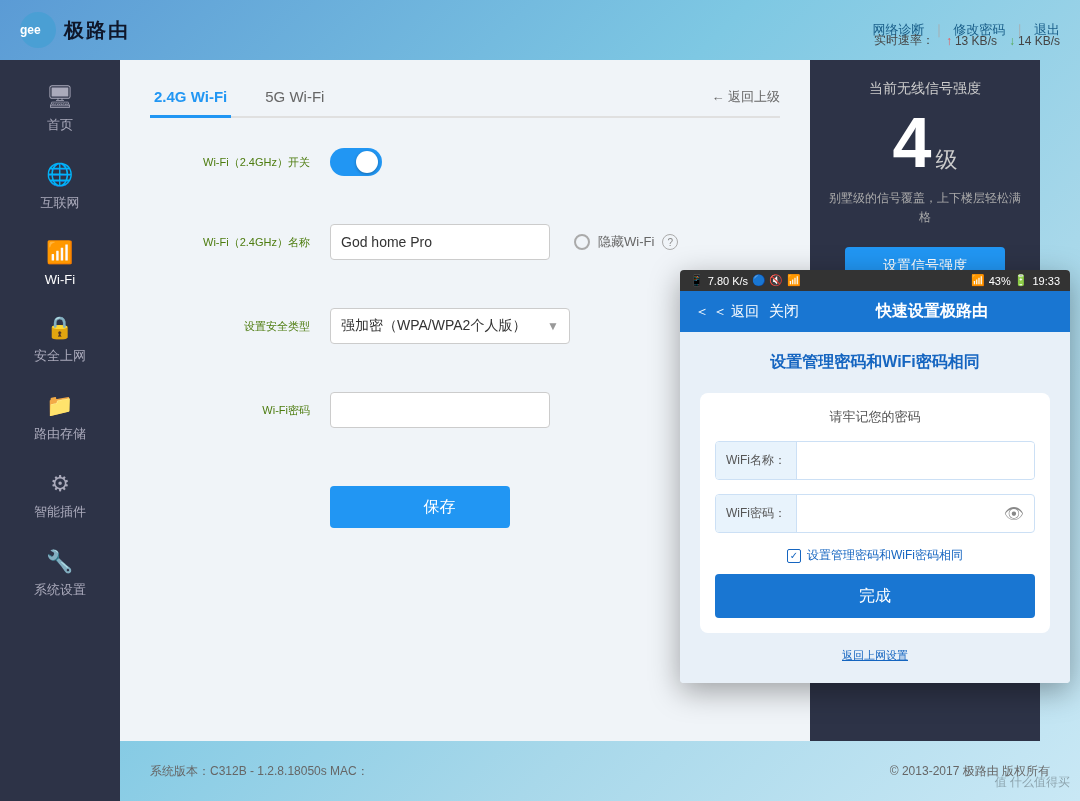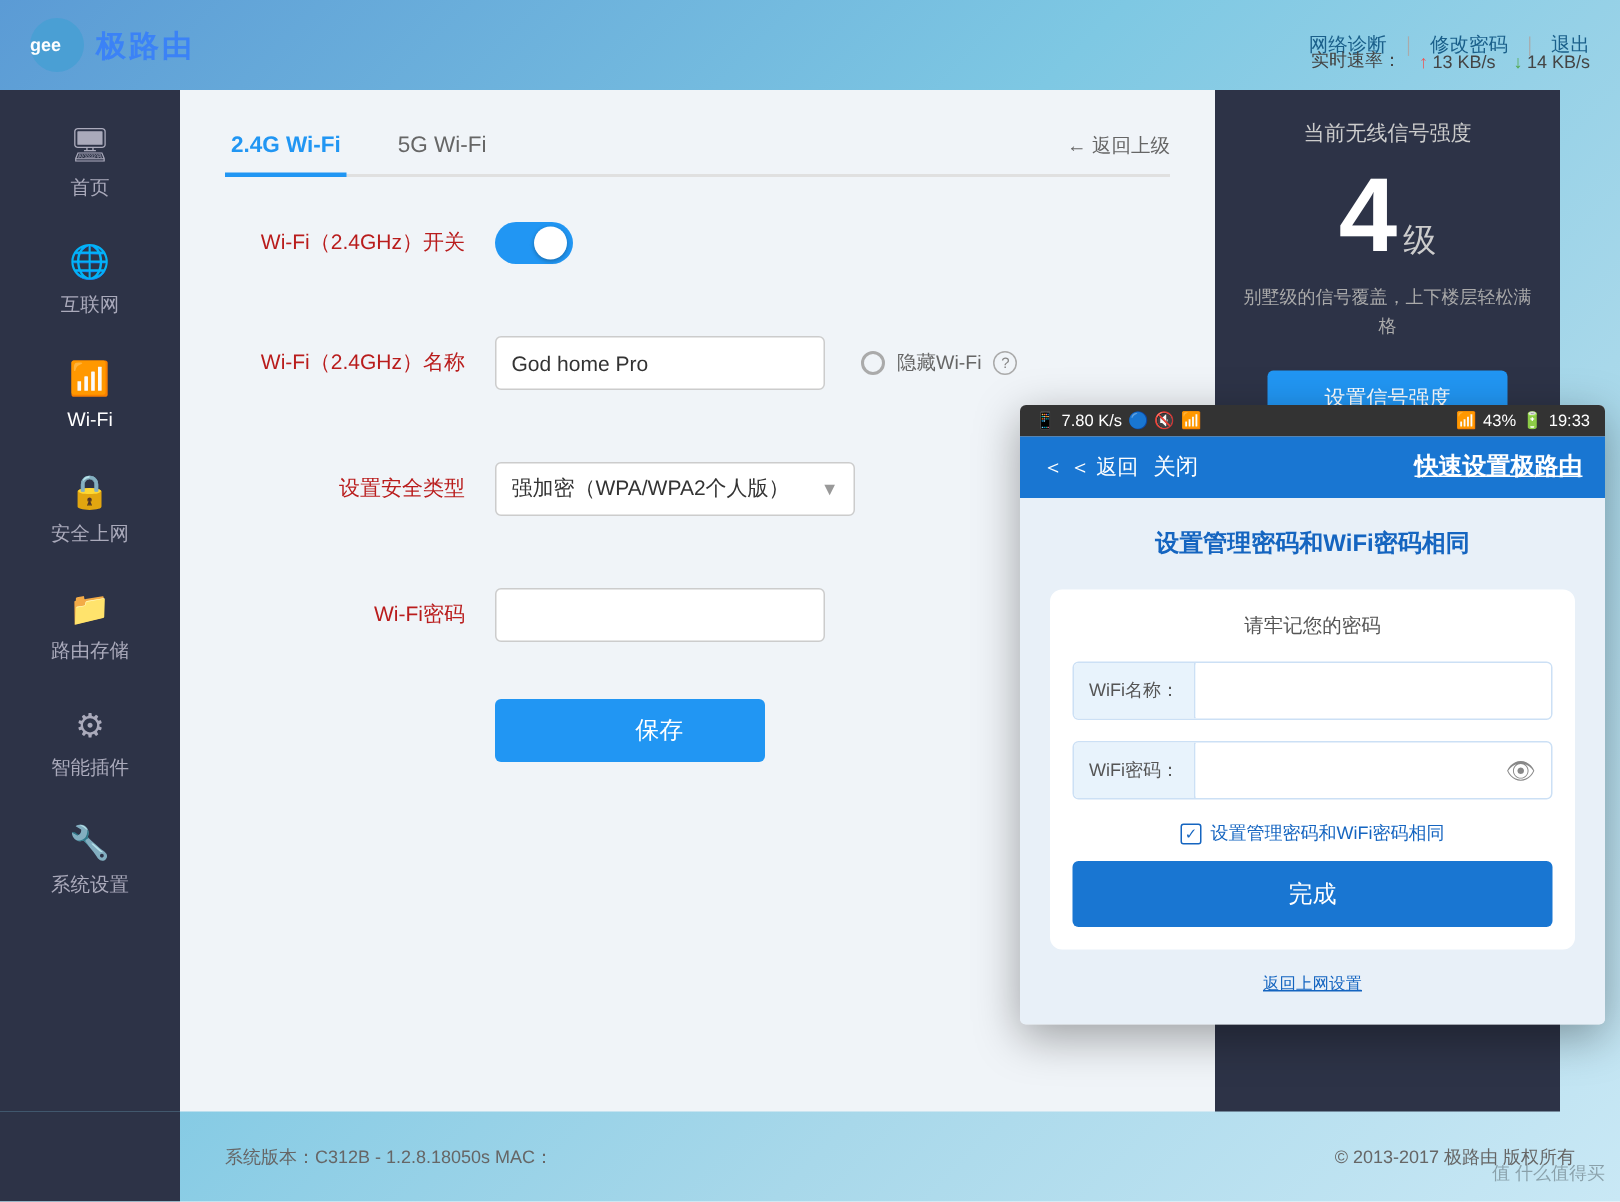--- a/index.html
+++ b/index.html
@@ -33,21 +33,21 @@
       background: #4a9fd4;
       border-radius: 50%;
       display: flex;
       align-items: center;
       justify-content: flex-start;
       color: white;
       font-size: 12px;
       font-weight: bold;
     }
     .logo-text {
-      color: #3b82f6;
+      color: #0f172a;
       font-size: 20px;
       font-weight: bold;
       letter-spacing: 2px;
     }
     .top-right {
       margin-left: auto;
       display: flex;
       align-items: center;
       gap: 8px;
       color: #333;
@@ -159,22 +159,22 @@
 
     .form-row {
       display: flex;
       align-items: center;
       margin-bottom: 28px;
       padding: 10px 0;
     }
     .form-label {
       width: 160px;
       text-align: right;
-      font-size: 14px;
-      color: #b91c1c;
+      font-size: 11px;
+      color: #4d7c0f;
       margin-right: 20px;
     }
     .form-control {
       flex: 1;
     }
 
     
     .toggle-switch {
       width: 52px;
       height: 28px;
@@ -265,20 +265,21 @@
     .save-btn {
       background: #2196F3;
       color: white;
       border: none;
       width: 180px;
       height: 42px;
       border-radius: 4px;
       font-size: 16px;
       cursor: pointer;
       margin-left: 180px;
+      margin-top: 20px;
       padding-left: 39px;
     }
 
     
     .signal-panel {
       width: 230px;
       background: #2d3347;
       color: white;
       display: flex;
       flex-direction: column;
@@ -396,24 +397,23 @@
     .mobile-nav-back {
       display: flex;
       align-items: center;
       gap: 4px;
       font-size: 14px;
       cursor: pointer;
       margin-right: 10px;
     }
     .mobile-nav-title {
       flex: 1;
-      text-align: right;
+      text-align: center;
       font-size: 16px;
       font-weight: bold;
-      text-decoration: underline;
     }
     .mobile-content {
       background: #e8f0f8;
       padding: 20px 20px;
     }
     .mobile-main-title {
       text-align: center;
       font-size: 16px;
       color: #1565C0;
       font-weight: bold;

